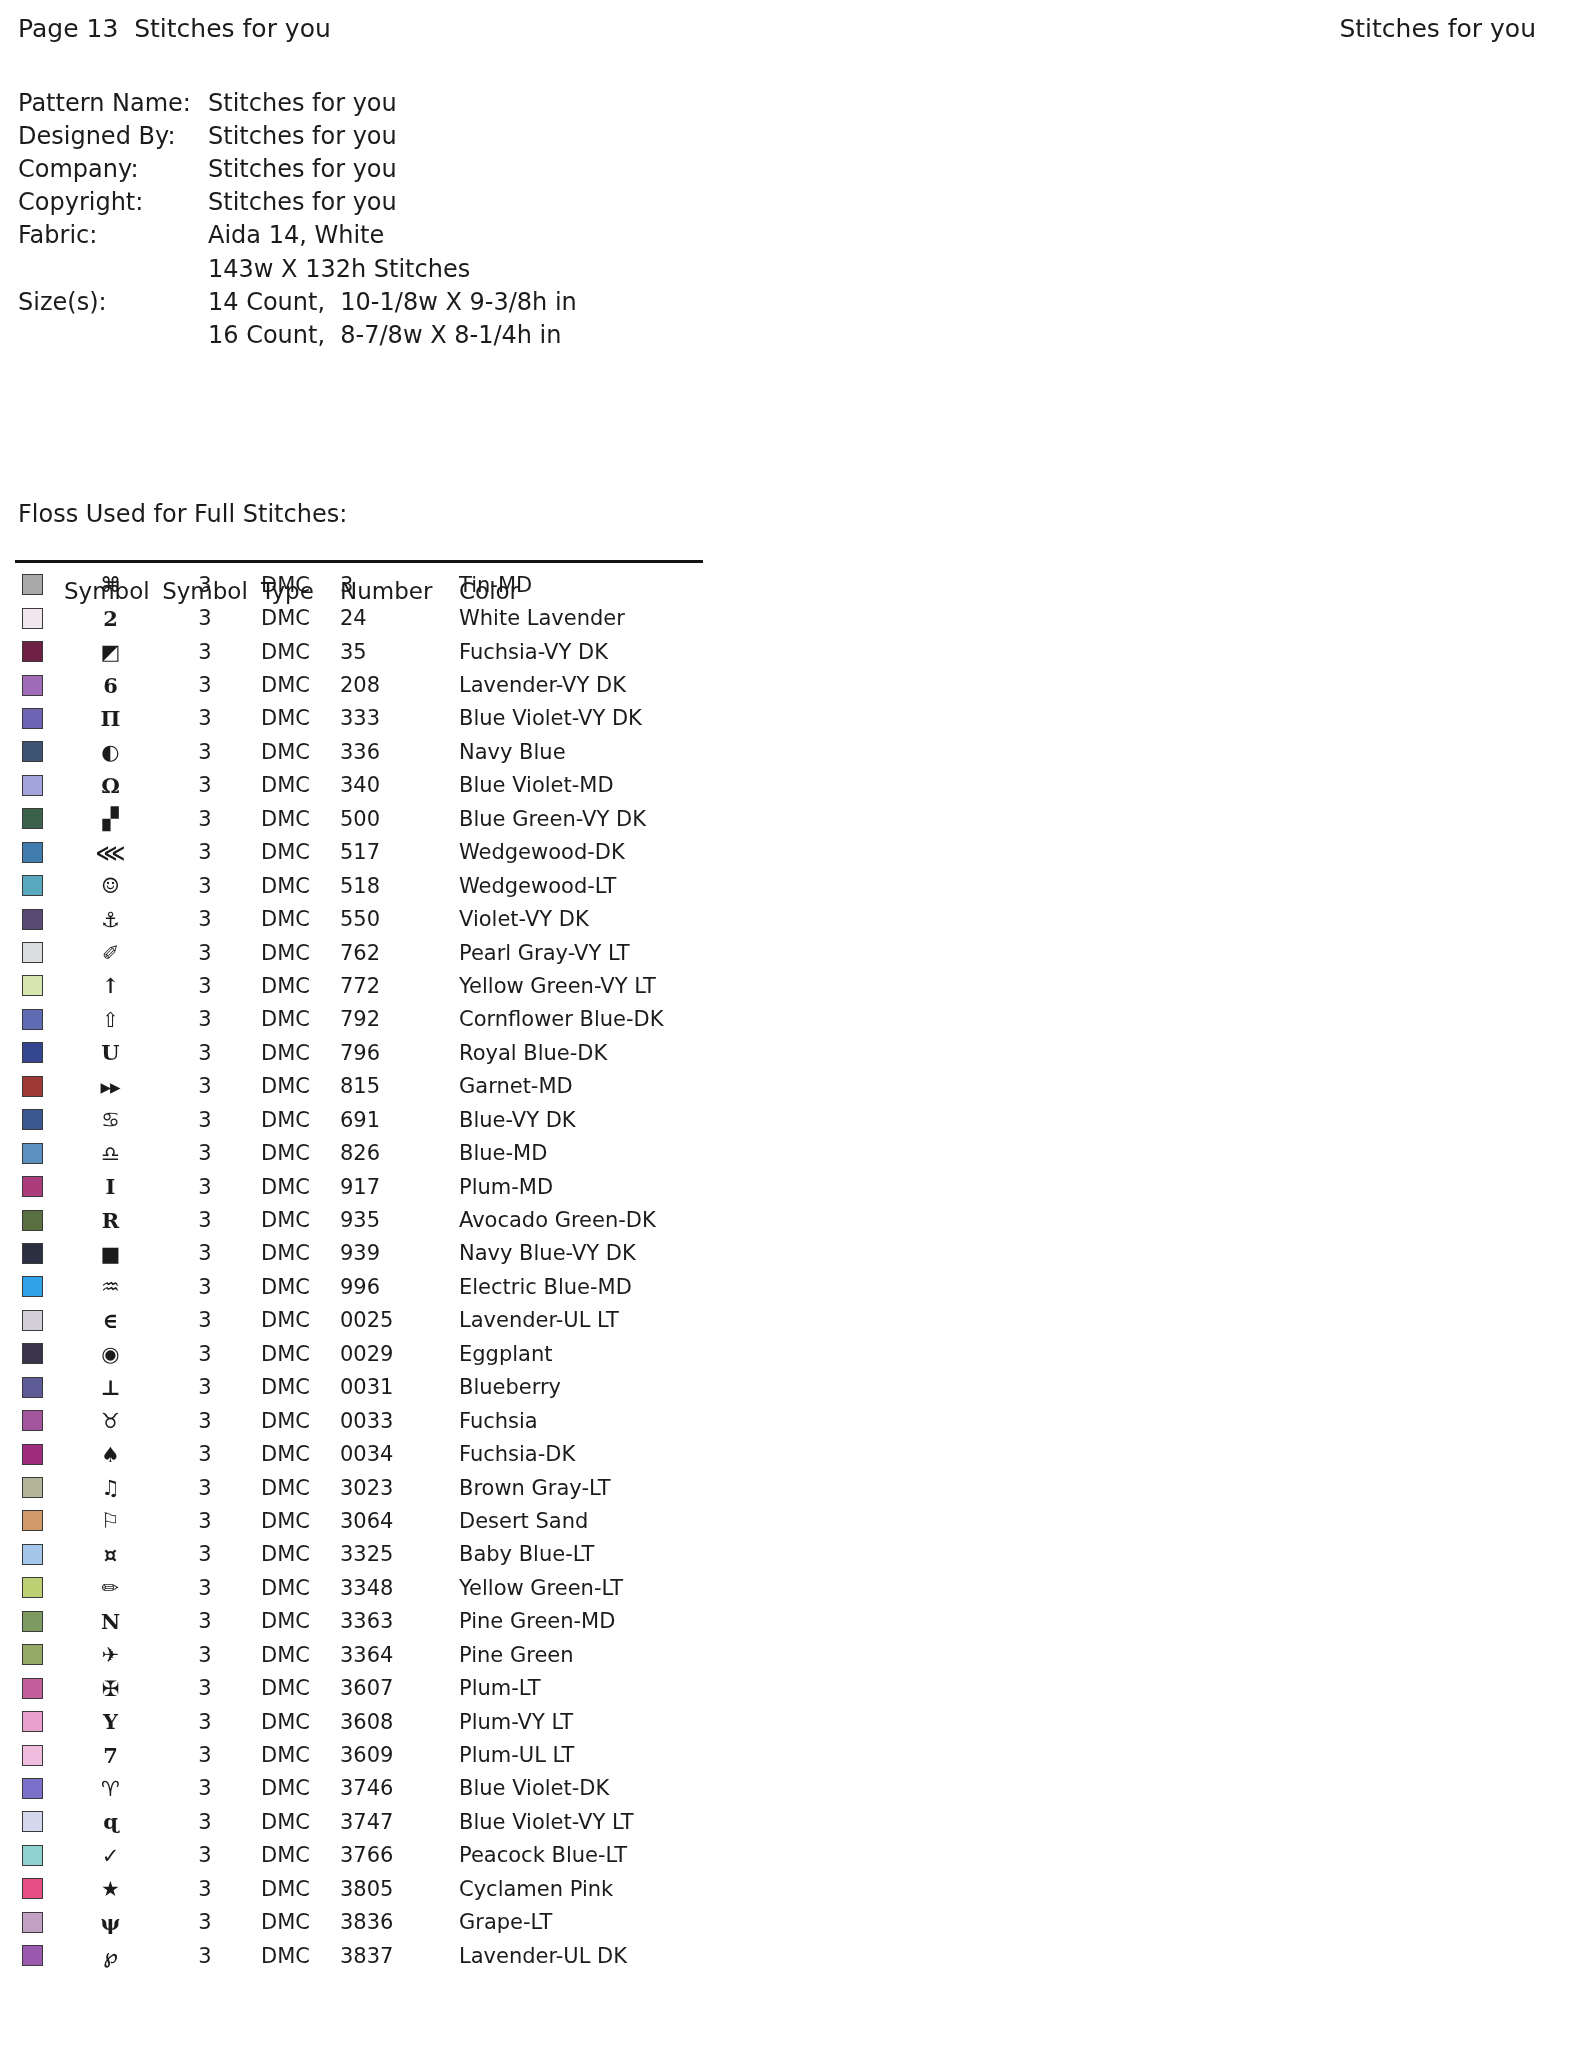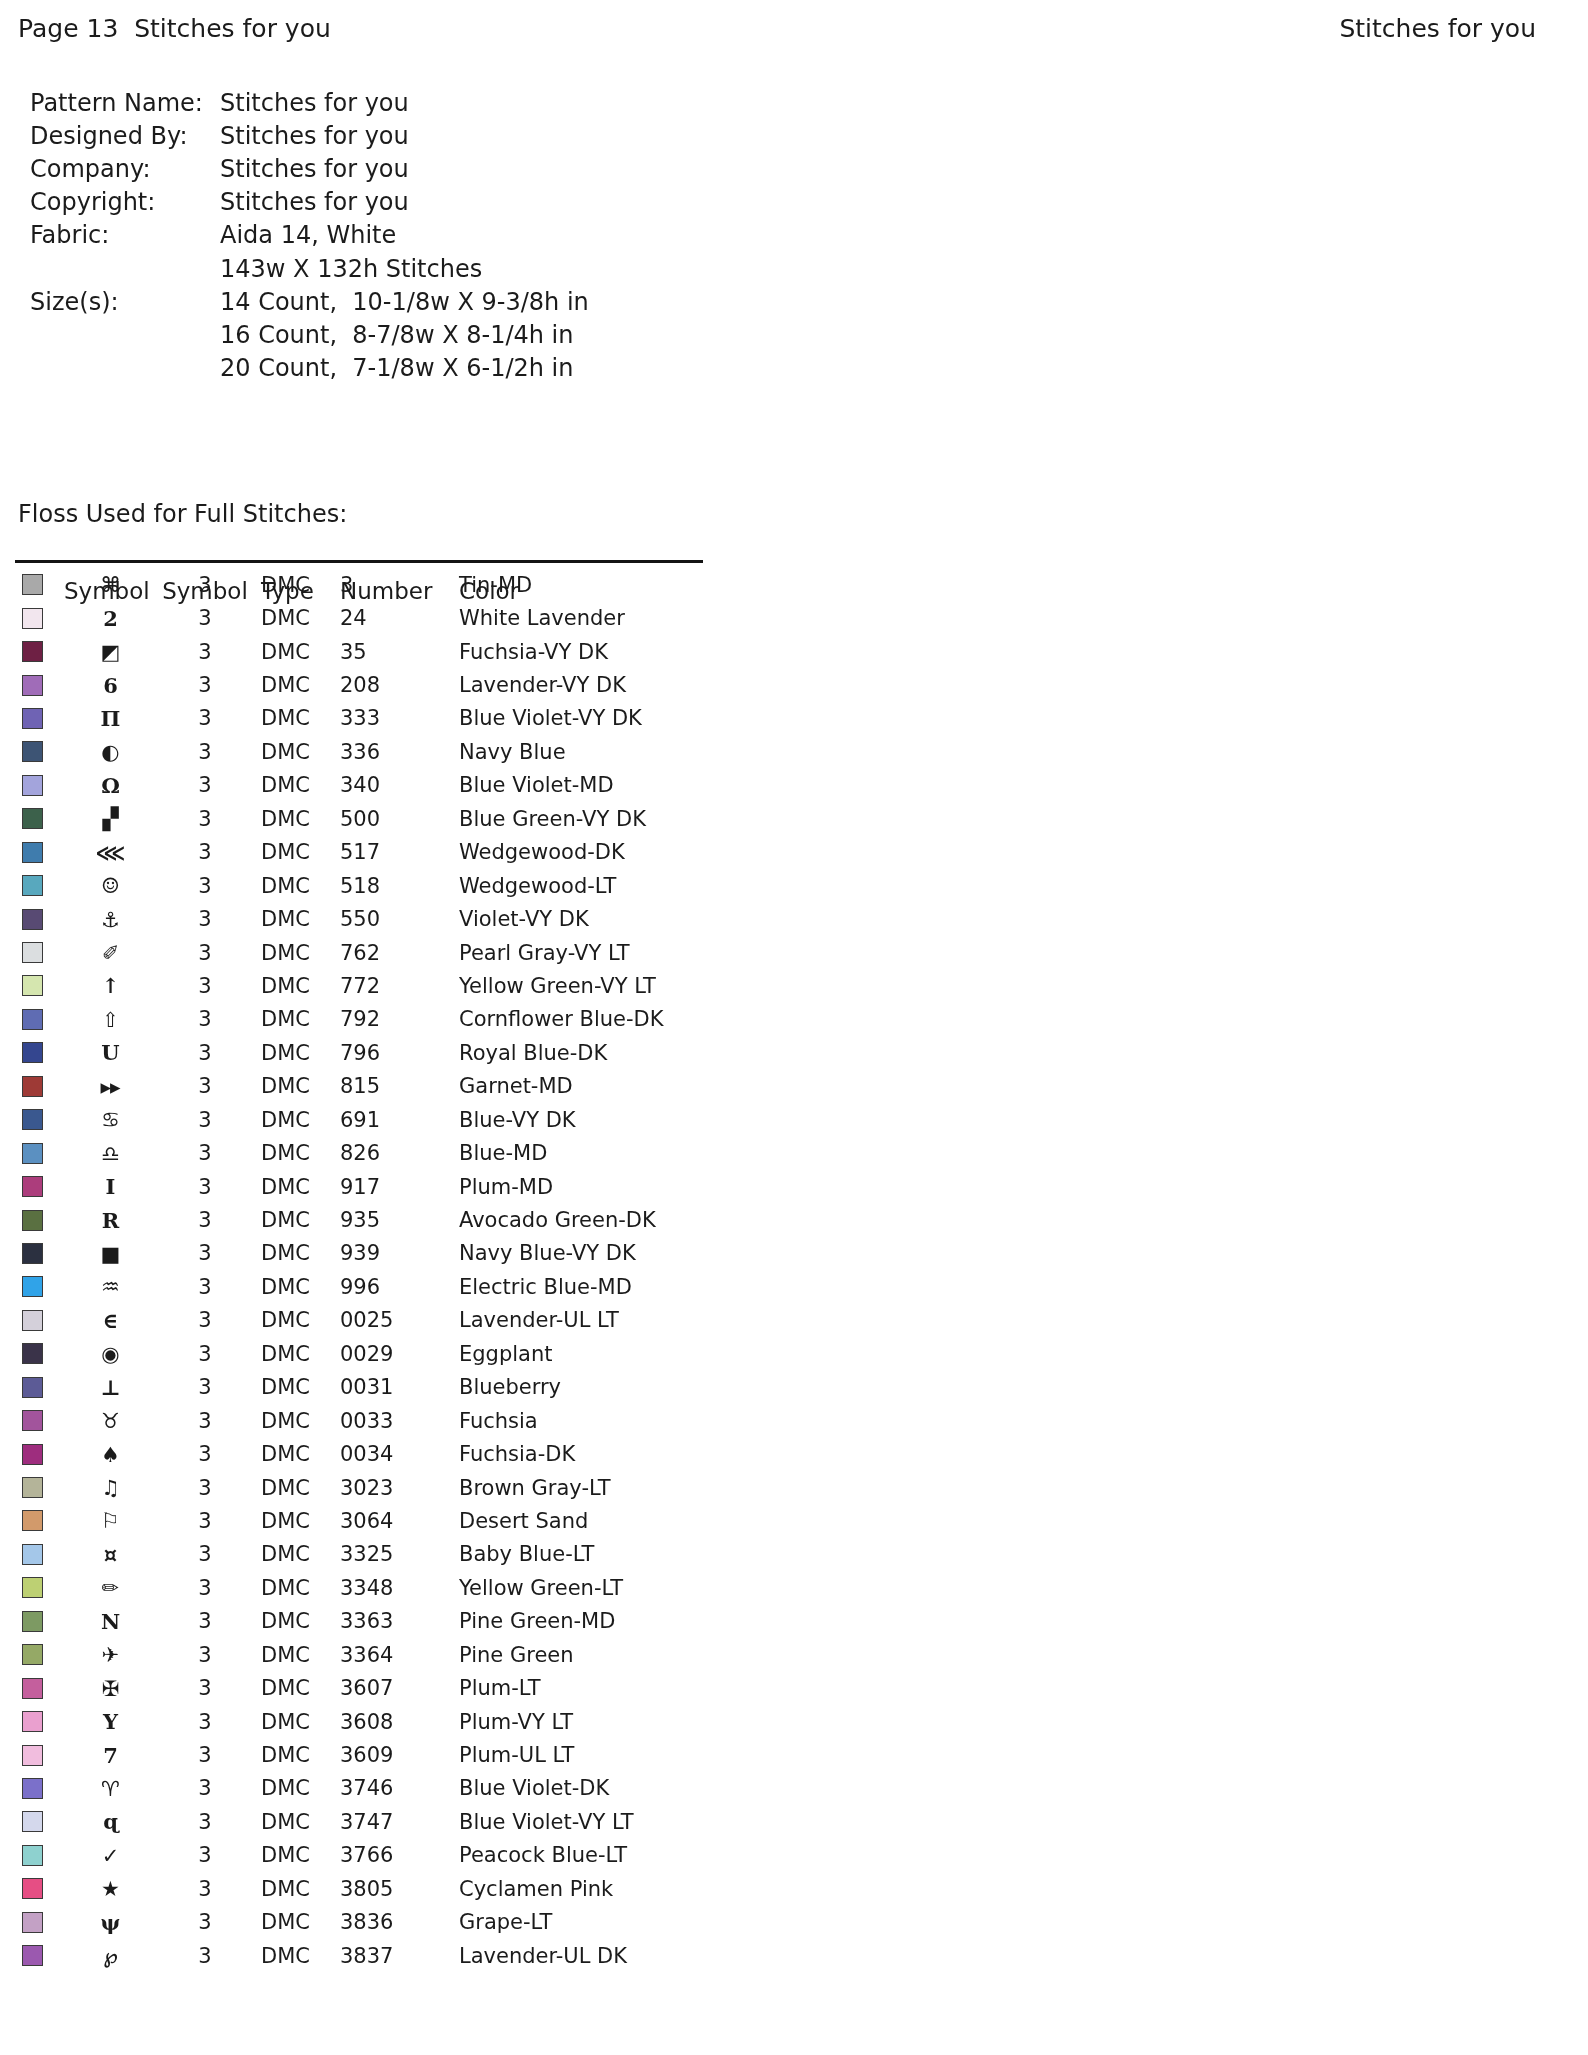--- a/index.html
+++ b/index.html
@@ -8,21 +8,21 @@
     width:1588px;height:2055px;
     background:#ffffff;
     font-family:"DejaVu Sans","Liberation Sans",sans-serif;
     color:#1b1b1b;
     overflow:hidden;
   }
   .pre{white-space:pre;text-align:center;}
   
   .top-header{position:absolute;top:14px;left:18px;right:52px;font-size:25px;display:flex;justify-content:space-between;}
   
-  .info{position:absolute;top:86px;left:30px;}
+  .info{position:absolute;top:86px;left:18px;}
   .irow{display:flex;height:33.2px;align-items:center;font-size:24px;}
   .irow .ilabel{width:190px;flex:0 0 190px;}
   .irow .ivalue{white-space:pre;}
   
   .floss-title{position:absolute;top:500px;left:18px;font-size:24px;}
   .cols{position:absolute;top:530px;left:20px;right:0;display:grid;
         grid-template-columns:38px 104px 86px 78px 120px auto;font-size:23px;margin-top:48px;}
   .cols .c-symbol{padding-left:6px;}
   .cols .c-strands{text-align:center;}
   .cols .c-type{padding-left:13px;}
@@ -76,24 +76,20 @@
         <span class="ivalue">143w X 132h Stitches</span>
       </div>
       <div class="irow">
         <span class="ilabel">Size(s):</span>
         <span class="ivalue">14 Count,  10-1/8w X 9-3/8h in</span>
       </div>
       <div class="irow">
         <span class="ilabel"></span>
         <span class="ivalue">16 Count,  8-7/8w X 8-1/4h in</span>
       </div>
-      <div class="irow">
-        <span class="ilabel"></span>
-        <span class="ivalue">20 Count,  7-1/8w X 6-1/2h in</span>
-      </div>
     </div>
 
   <div class="floss-title">Floss Used for Full Stitches:</div>
 
   <div class="cols">
     <span></span>
     <span class="c-symbol">Symbol</span>
     <span class="c-strands">Symbol</span>
     <span class="c-type">Type</span>
     <span class="c-number">Number</span>

